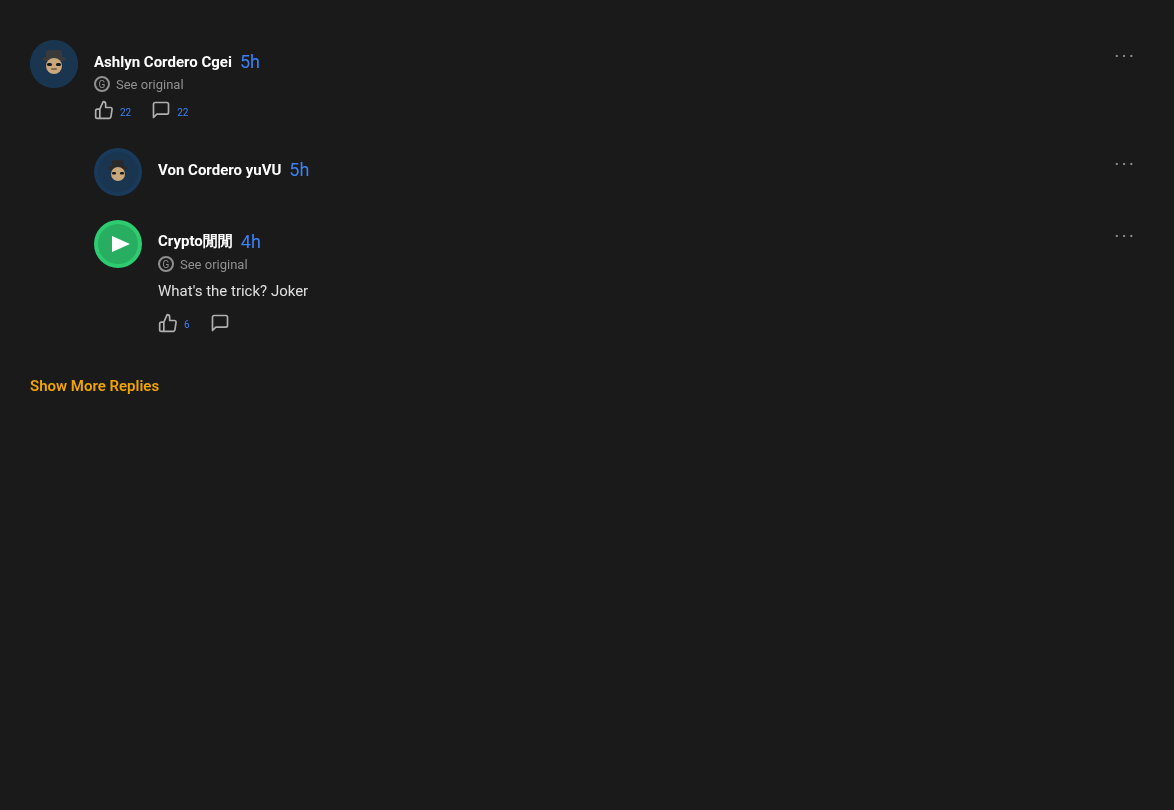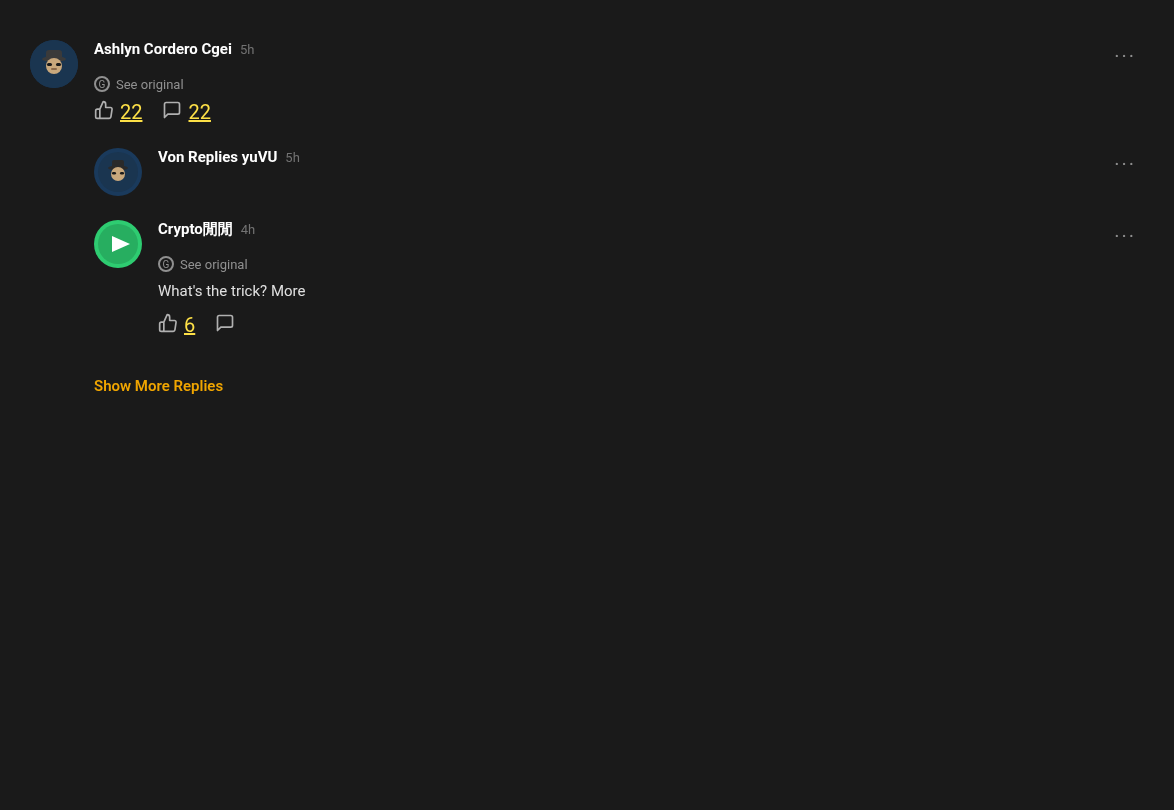--- a/index.html
+++ b/index.html
@@ -39,40 +39,40 @@
       align-items: center;
       justify-content: center;
     }
 
     .comment-body {
       flex: 1;
     }
 
     .comment-header {
       display: flex;
-      align-items: flex-start;
+      align-items: flex-end;
       justify-content: space-between;
       margin-bottom: 4px;
     }
 
     .comment-header-left {
       display: flex;
       align-items: center;
       gap: 8px;
     }
 
     .author-name {
       font-weight: 700;
       font-size: 15px;
       color: #ffffff;
     }
 
     .time-ago {
-      font-size: 13px;
-      color: #737373;
+      font-size: 18px;
+      color: #3b82f6;
     }
 
     .more-options {
       color: #909090;
       font-size: 20px;
       cursor: pointer;
       padding: 4px 8px;
       letter-spacing: 2px;
     }
 
@@ -114,23 +114,22 @@
     .action-btn {
       display: flex;
       align-items: center;
       gap: 6px;
       color: #b0b0b0;
       cursor: pointer;
       font-size: 14px;
     }
 
     .action-btn .count {
-      font-size: 20px;
-      color: #fde047;
-      text-decoration: underline;
+      font-size: 10px;
+      color: #3b82f6;
     }
 
     .like-icon {
       font-size: 18px;
     }
 
     .reply-icon {
       font-size: 18px;
     }
 
@@ -138,21 +137,20 @@
     .replies-container {
       margin-left: 64px;
     }
 
     .show-more-replies {
       color: #f0a500;
       font-size: 15px;
       font-weight: 600;
       cursor: pointer;
       margin-top: 16px;
-      margin-left: 64px;
       display: inline-block;
     }
 
     
     .avatar-1 {
       background: #1a3a5c;
       position: relative;
     }
 
     .avatar-2 {
@@ -231,21 +229,21 @@
 
           <circle cx="20" cy="22" r="7" fill="#c9a87c"></circle>
 
           <rect x="14" y="20" width="4" height="2.5" rx="1.2" fill="#1a1a1a"></rect>
           <rect x="22" y="20" width="4" height="2.5" rx="1.2" fill="#1a1a1a"></rect>
         </svg>
       </div>
       <div class="comment-body">
         <div class="comment-header">
           <div class="comment-header-left">
-            <span class="author-name">Von Replies yuVU</span>
+            <span class="author-name">Von Cordero yuVU</span>
             <span class="time-ago">5h</span>
           </div>
           <span class="more-options">···</span>
         </div>
       </div>
     </div>
 
     <div class="comment">
       <div class="avatar avatar-3">
         <svg width="40" height="40" viewBox="0 0 40 40" xmlns="http://www.w3.org/2000/svg">
@@ -259,21 +257,21 @@
           <div class="comment-header-left">
             <span class="author-name">Crypto閒閒</span>
             <span class="time-ago">4h</span>
           </div>
           <span class="more-options">···</span>
         </div>
         <div class="see-original">
           <span class="see-original-icon">G</span>
           <span>See original</span>
         </div>
-        <div class="comment-text">What's the trick? More</div>
+        <div class="comment-text">What's the trick? Joker</div>
         <div class="comment-actions">
           <div class="action-btn">
             <span class="like-icon">
               <svg width="20" height="20" viewBox="0 0 24 24" fill="none" xmlns="http://www.w3.org/2000/svg">
                 <path d="M7 22H4a2 2 0 01-2-2v-7a2 2 0 012-2h3m7-2V5a3 3 0 00-3-3l-4 9v11h11.28a2 2 0 002-1.7l1.38-9a2 2 0 00-2-2.3H14z" stroke="#b0b0b0" stroke-width="2" stroke-linecap="round" stroke-linejoin="round"></path>
               </svg>
             </span>
             <span class="count">6</span>
           </div>
           <div class="action-btn">

